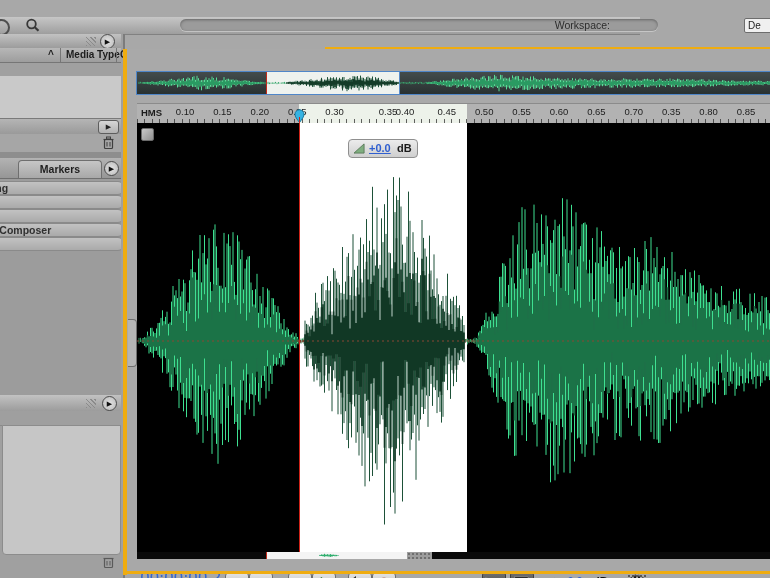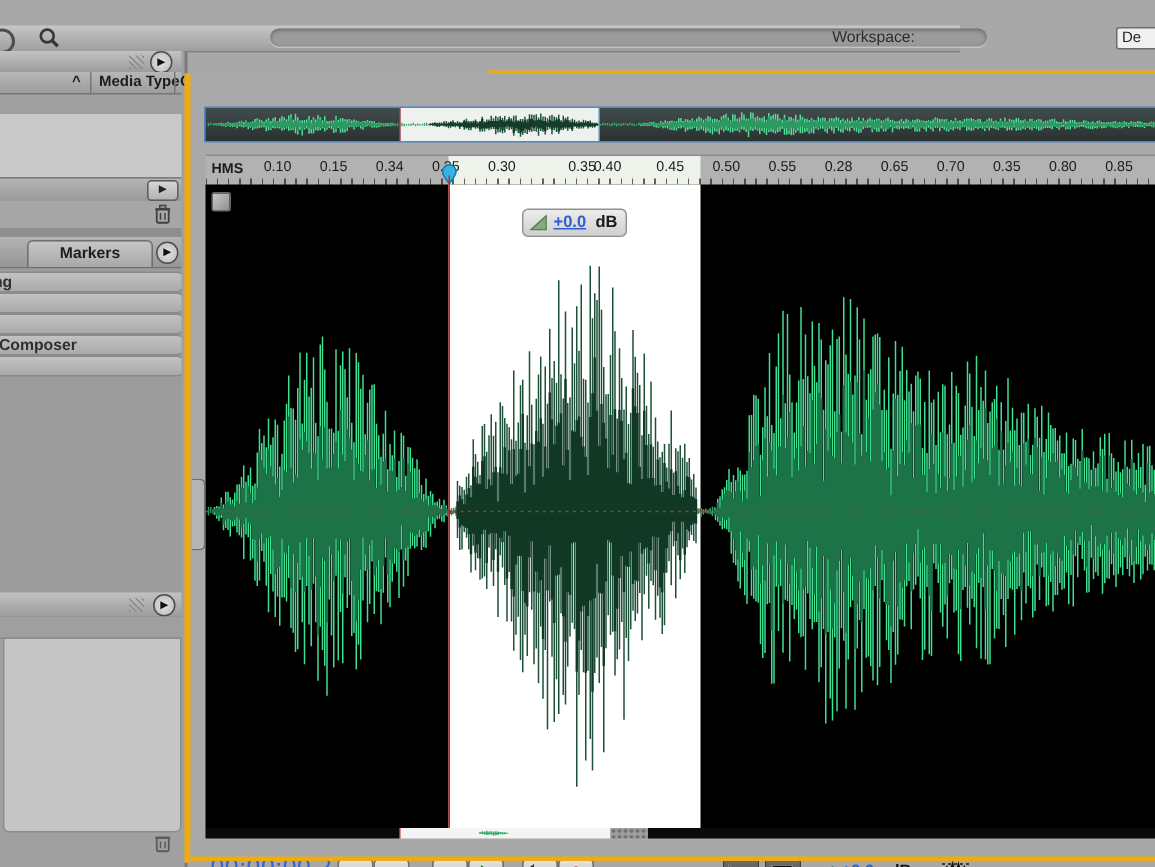--- a/index.html
+++ b/index.html
@@ -191,29 +191,29 @@
           </svg>
         <div class="abs red-tick" style="left:129px;top:0;width:1px;height:22px;"></div>
       </div>
 
       <div class="abs ruler">
         <div class="abs ruler-hl"></div>
         <span class="abs hms">HMS</span>
         <div id="ruler-ticks">
             <span class="tick-label" style="left: 34px;">0.10</span>
             <span class="tick-label" style="left: 71.4px;">0.15</span>
-            <span class="tick-label" style="left: 108.8px;">0.34</span>
+            <span class="tick-label" style="left: 108.8px;">0.20</span>
             <span class="tick-label" style="left: 146.2px;">0.25</span>
             <span class="tick-label" style="left: 183.6px;">0.30</span>
             <span class="tick-label" style="left: 237px;">0.35</span>
             <span class="tick-label" style="left: 254px;">0.40</span>
             <span class="tick-label" style="left: 295.8px;">0.45</span>
             <span class="tick-label" style="left: 333.2px;">0.50</span>
             <span class="tick-label" style="left: 370.6px;">0.55</span>
-            <span class="tick-label" style="left: 408px;">0.28</span>
+            <span class="tick-label" style="left: 408px;">0.60</span>
             <span class="tick-label" style="left: 445.4px;">0.65</span>
             <span class="tick-label" style="left: 482.8px;">0.70</span>
             <span class="tick-label" style="left: 520.2px;">0.35</span>
             <span class="tick-label" style="left: 557.6px;">0.80</span>
             <span class="tick-label" style="left: 595px;">0.85</span>
             <span class="tick-label" style="left: 632.4px;">0.90</span>
           </div>
         <div class="abs ruler-minor"></div>
       </div>
       <svg class="abs" style="left:167px;top:60px;" width="11" height="14" viewBox="0 0 11 14">

